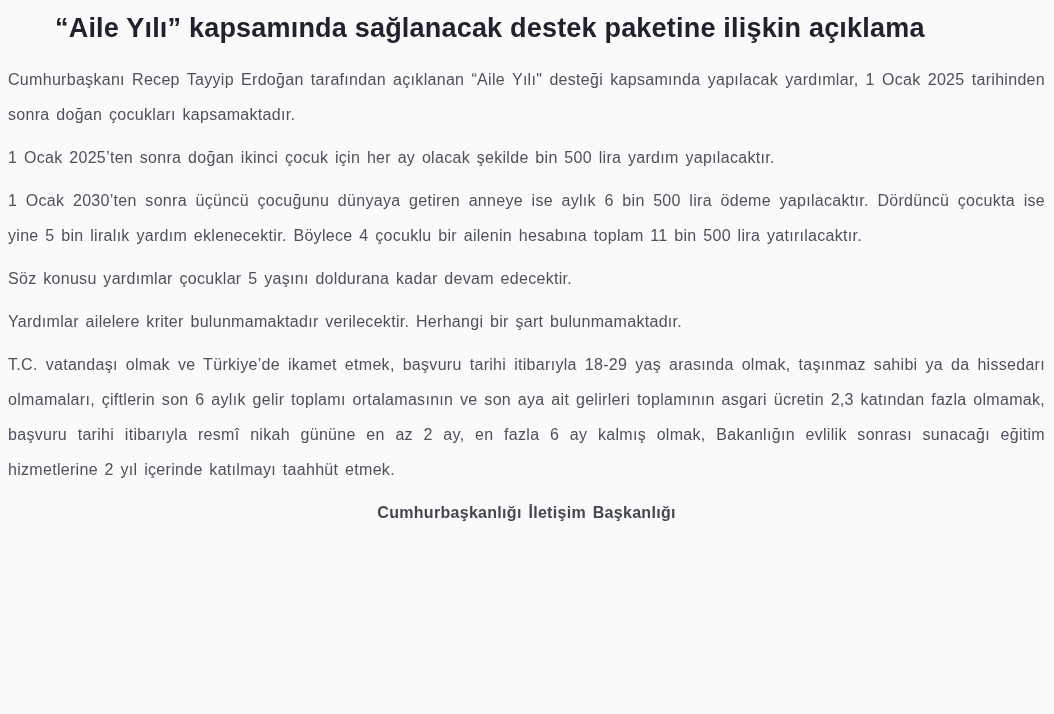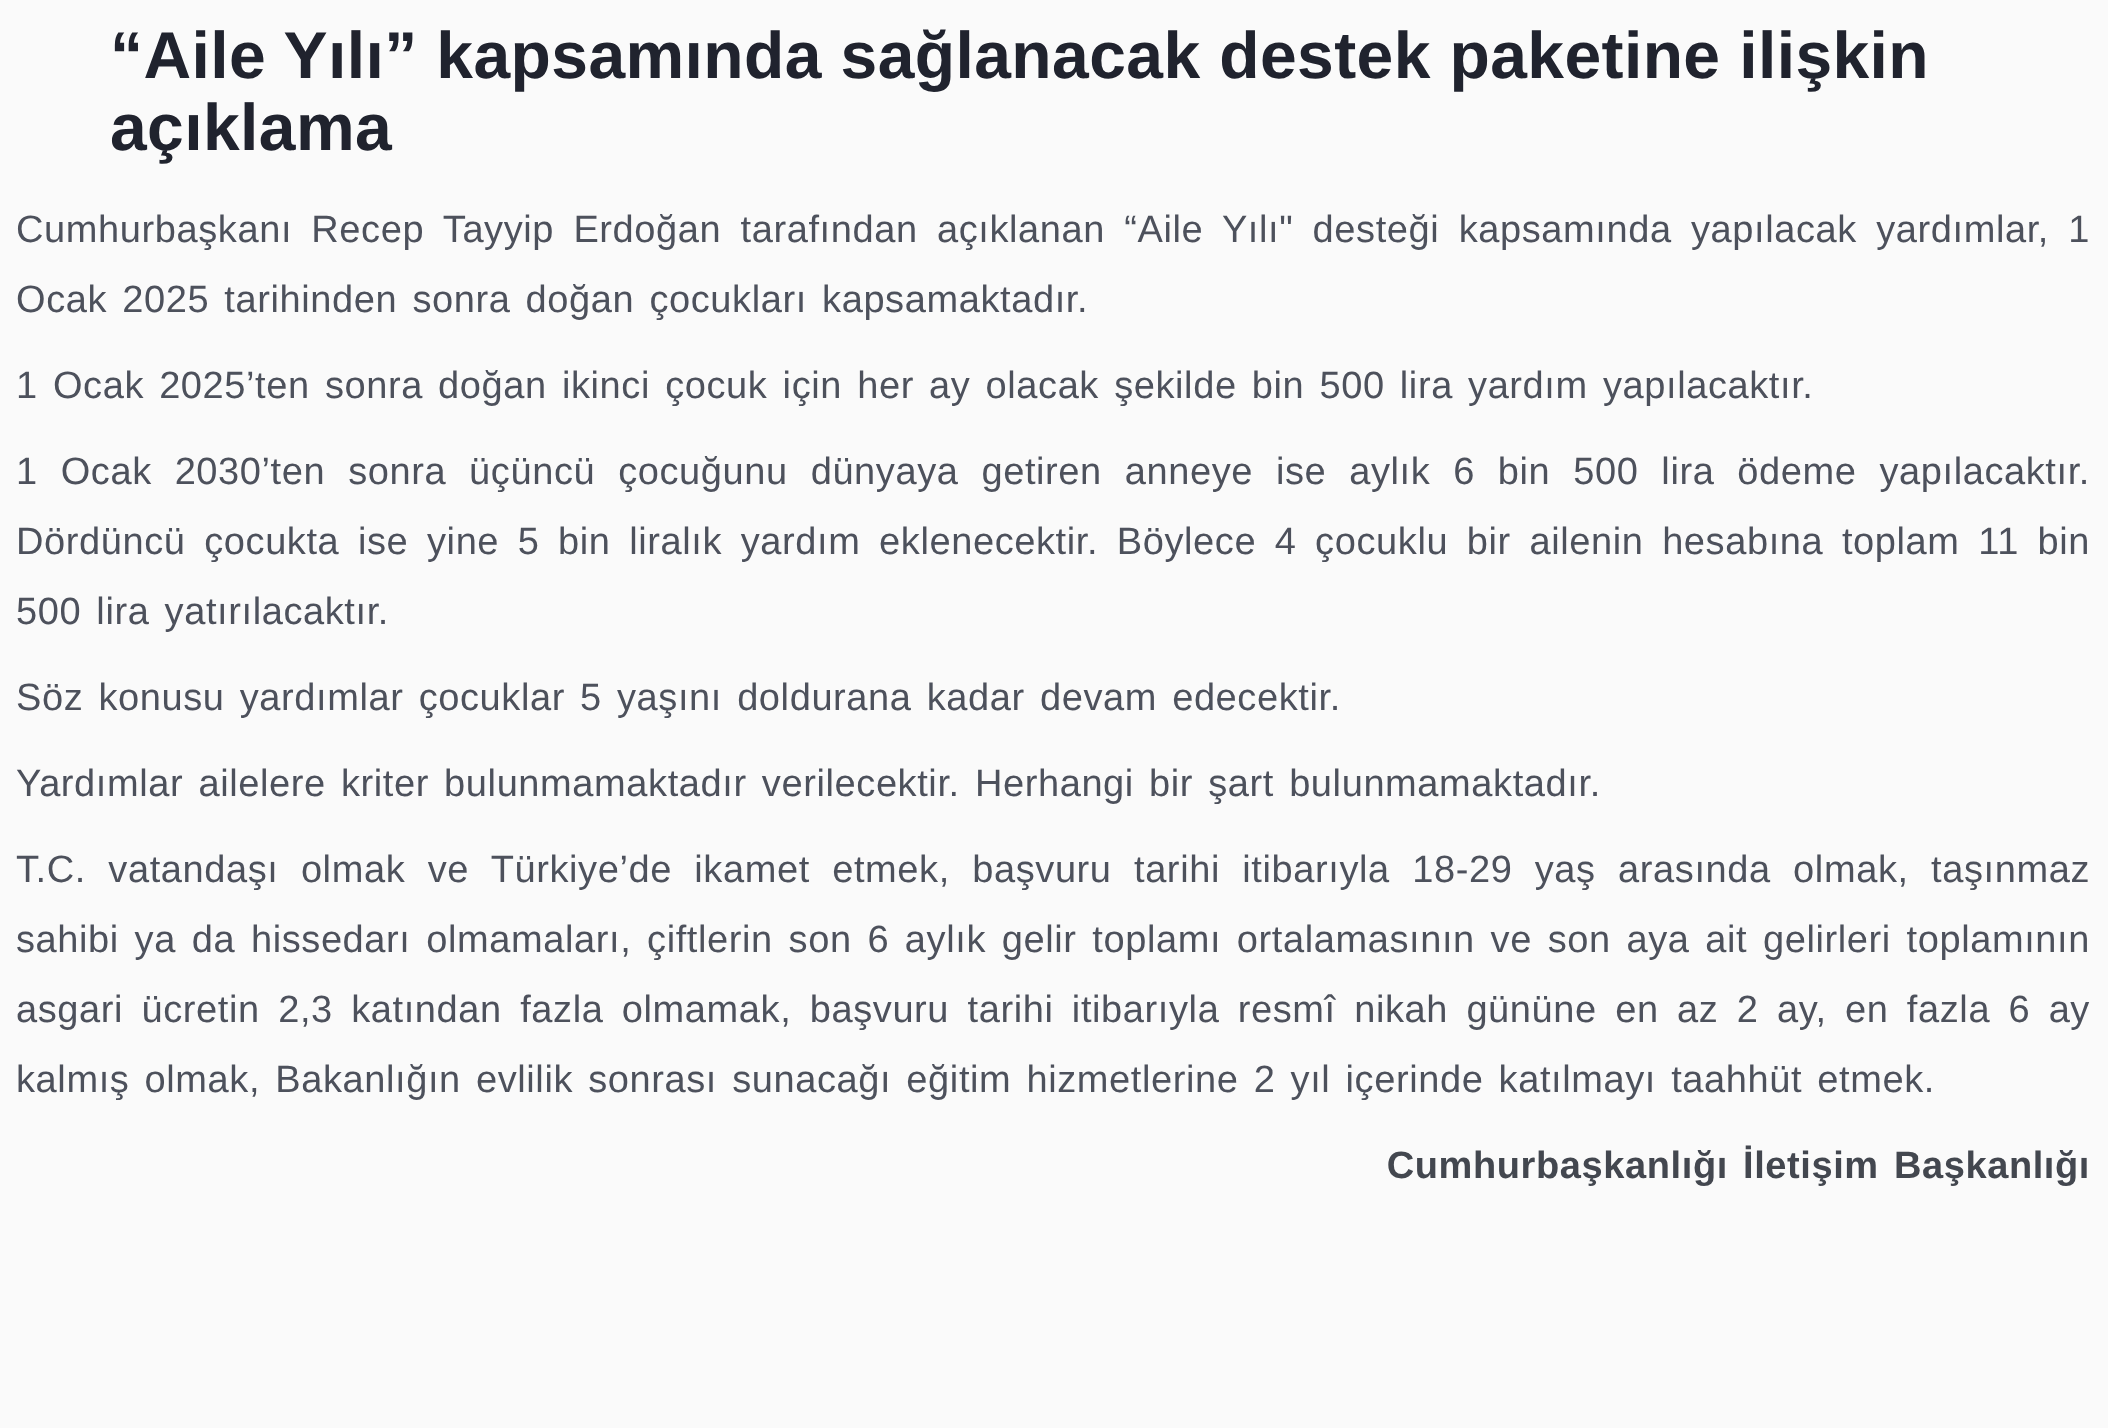--- a/index.html
+++ b/index.html
@@ -14,39 +14,39 @@
       overflow: hidden;
     }
     .page {
       box-sizing: border-box;
       width: 1054px;
       height: 714px;
       padding: 10px 9px 0 8px;
     }
     .article-title {
       margin: 0 0 16px 47px;
-      font-size: 33px;
+      font-size: 27px;
       line-height: 36px;
       font-weight: 700;
       color: #20232e;
       letter-spacing: 0.2px;
     }
     .para {
       margin: 0 0 8px 0;
-      font-size: 19px;
+      font-size: 16px;
       line-height: 35px;
       color: #4d515c;
       text-align: justify;
       letter-spacing: 0.3px;
       word-spacing: 2px;
     }
     .signature {
       font-weight: 700;
       color: #43474f;
-      text-align: right;
+      text-align: center;
       margin-bottom: 16px;
     }
   </style>
 </head>
 <body>
 
 <div class="page">
   <h1 class="article-title">“Aile Yılı” kapsamında sağlanacak destek paketine ilişkin açıklama</h1>
 
   <p class="para">Cumhurbaşkanı Recep Tayyip Erdoğan tarafından açıklanan “Aile Yılı" desteği kapsamında yapılacak yardımlar, 1 Ocak 2025 tarihinden sonra doğan çocukları kapsamaktadır.</p>

